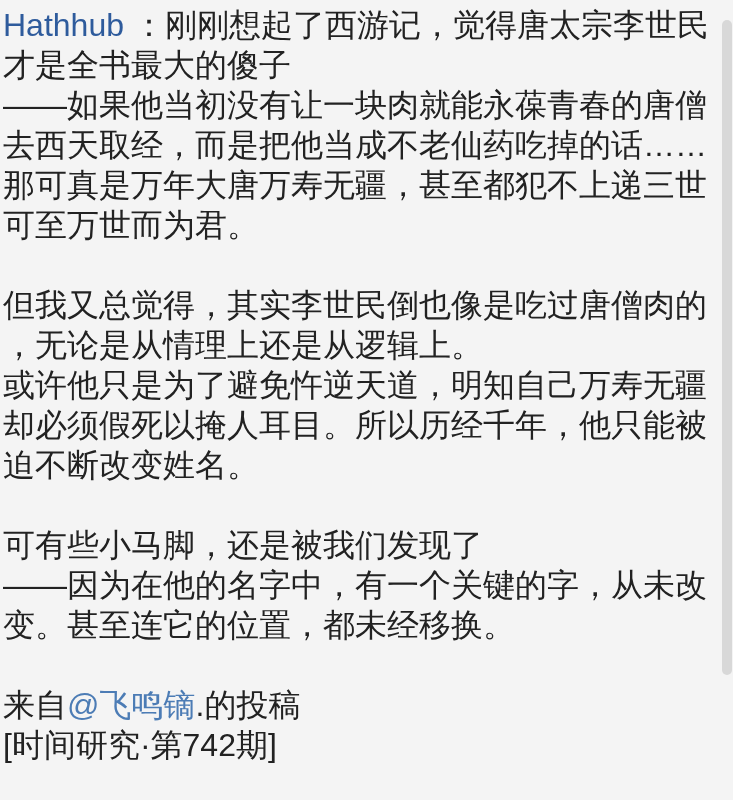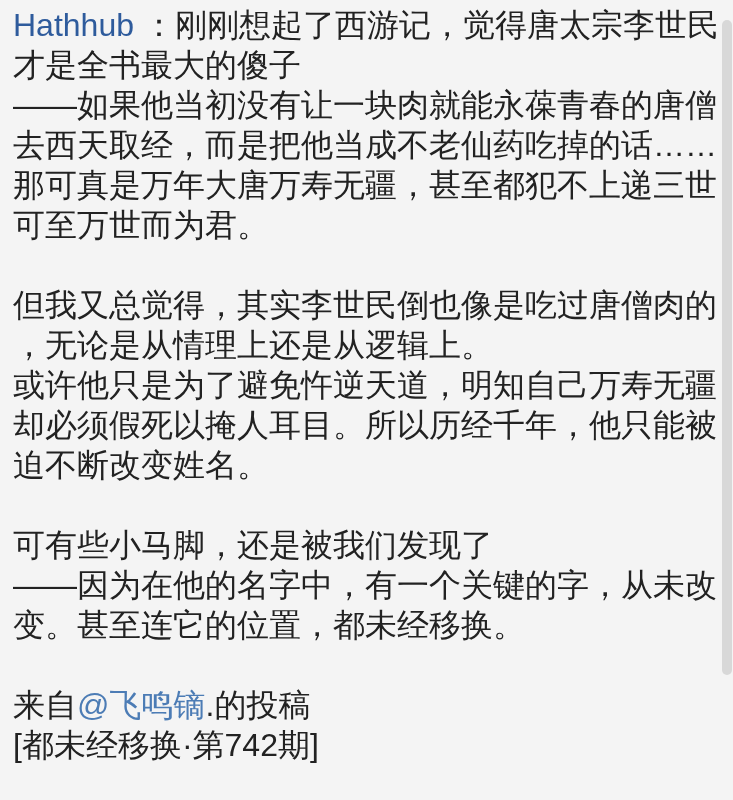--- a/index.html
+++ b/index.html
@@ -10,21 +10,21 @@
     width: 733px;
     height: 800px;
     background: #f4f4f4;
     font-family: "Liberation Sans", sans-serif;
     overflow: hidden;
     position: relative;
   }
   .post-body {
     box-sizing: border-box;
     width: 733px;
-    padding: 5px 12px 0 13px;
+    padding: 5px 12px 0 3px;
     font-size: 32px;
     line-height: 40px;
     color: #222222;
     white-space: pre-wrap;
     word-break: break-all;
     line-break: anywhere;
   }
   .author-link {
     color: #2e5b9c;
     cursor: pointer;
@@ -50,15 +50,15 @@
 <div class="post-body"><span class="author-link">Hathhub</span><span> ：</span><span>刚刚想起了西游记，觉得唐太宗李世民才是全书最大的傻子
 ——如果他当初没有让一块肉就能永葆青春的唐僧去西天取经，而是把他当成不老仙药吃掉的话……那可真是万年大唐万寿无疆，甚至都犯不上递三世可至万世而为君。
 
 但我又总觉得，其实李世民倒也像是吃过唐僧肉的，无论是从情理上还是从逻辑上。
 或许他只是为了避免忤逆天道，明知自己万寿无疆却必须假死以掩人耳目。所以历经千年，他只能被迫不断改变姓名。
 
 可有些小马脚，还是被我们发现了
 ——因为在他的名字中，有一个关键的字，从未改变。甚至连它的位置，都未经移换。
 
 来自</span><span class="mention-link">@飞鸣镝</span><span>.的投稿
-[都未经移换·第742期]</span></div>
+[时间研究·第742期]</span></div>
 
 <div class="scrollbar-thumb"></div>
 
 </body></html>

